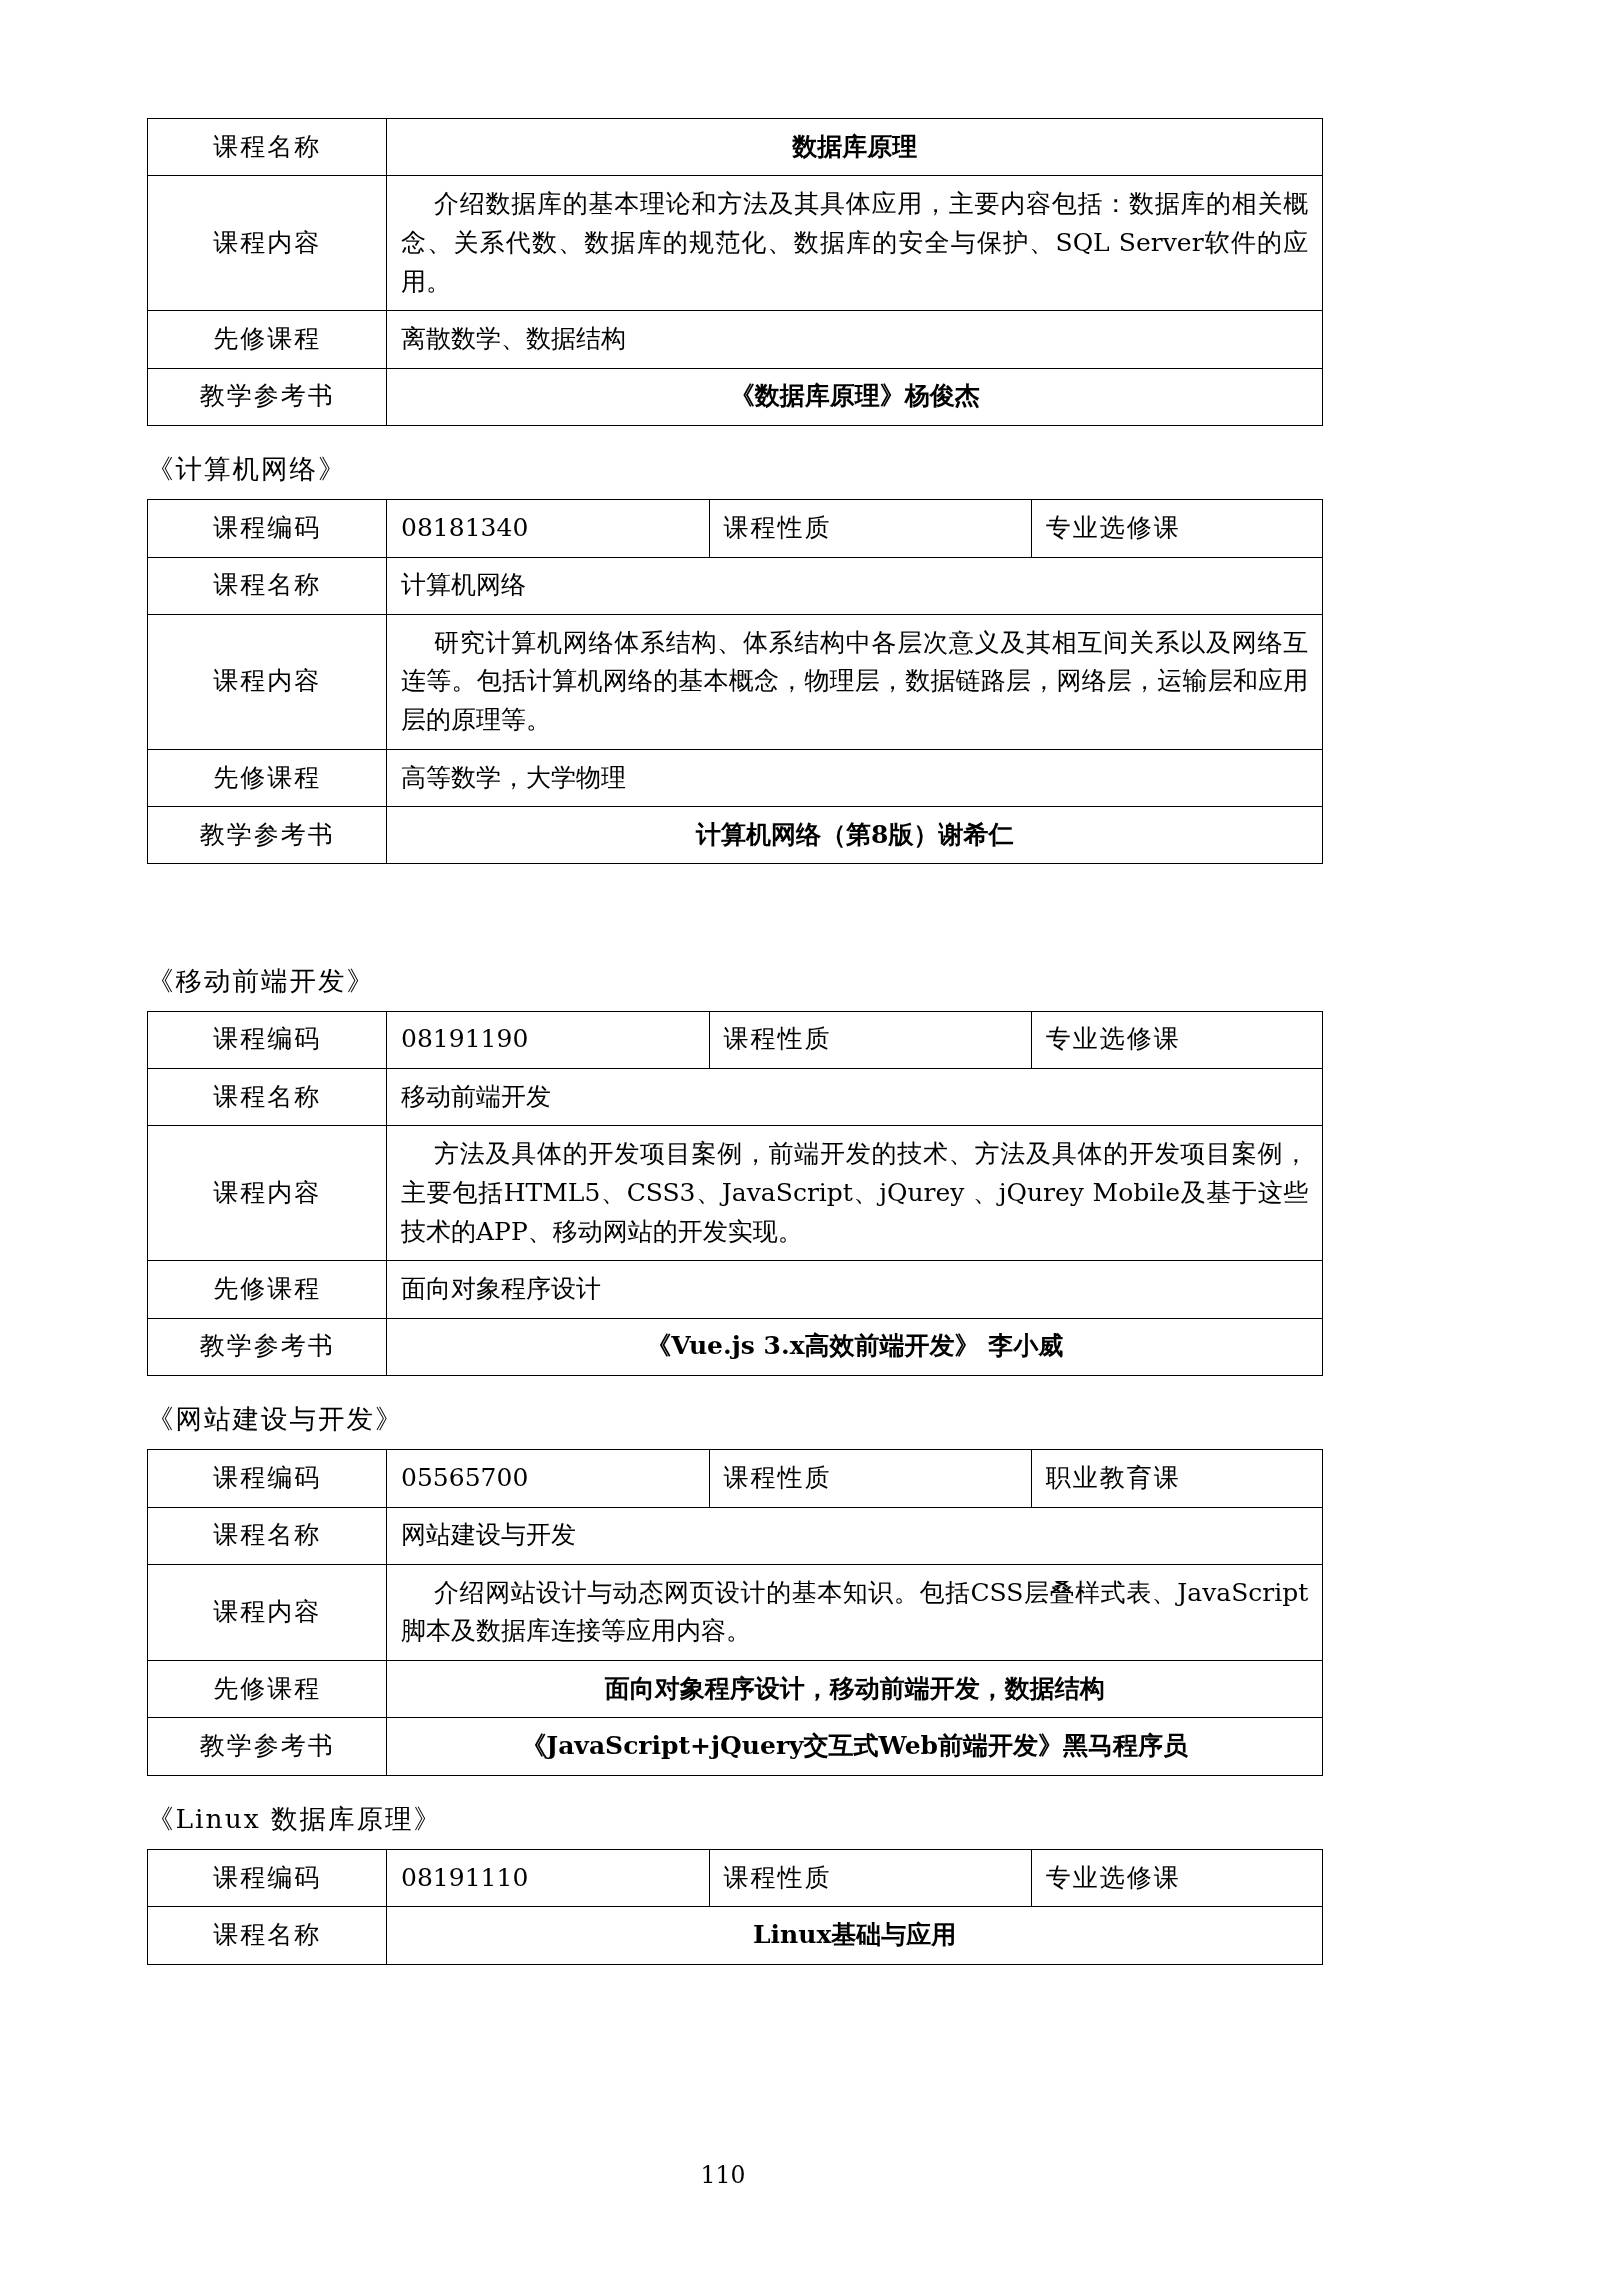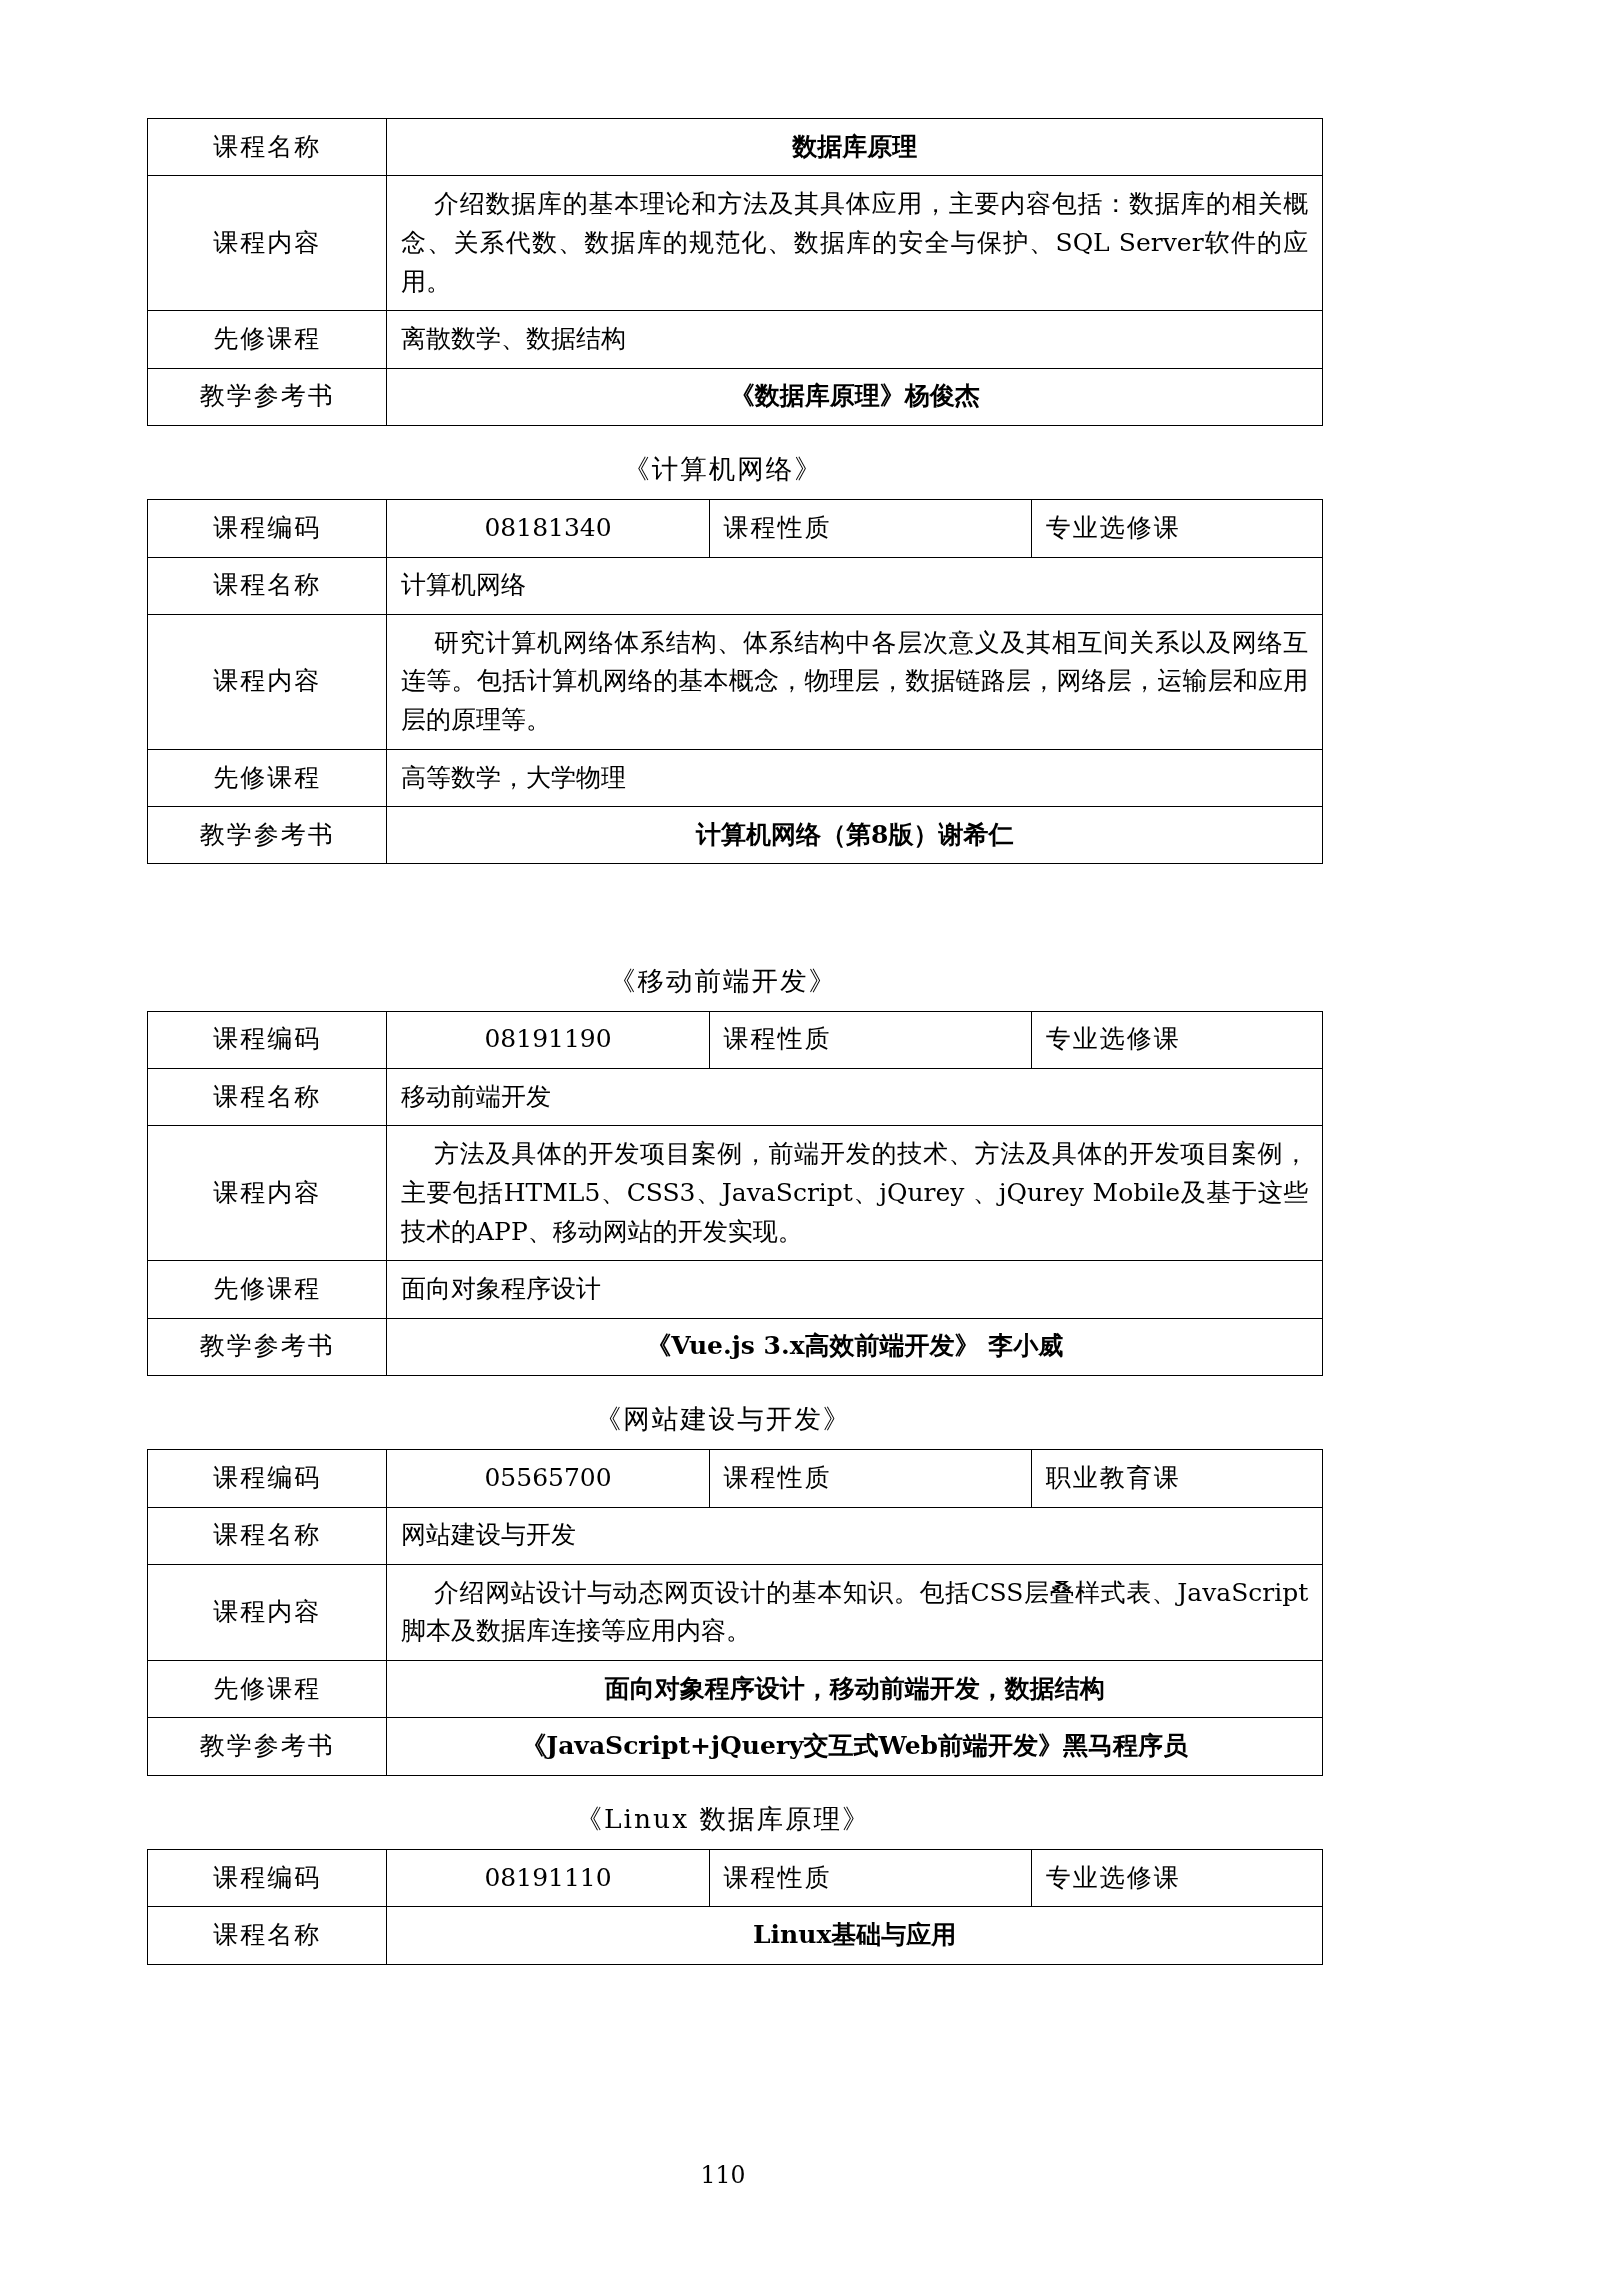--- a/index.html
+++ b/index.html
@@ -51,32 +51,31 @@
     text-justify: inter-ideograph;
     padding-left: 21.6px;
     padding-right: 17.6px;
   }
   .body-cell .indent {
     text-indent: 33px;
     display: block;
   }
   .code-col {
     width: 294px;
-    text-align: center;
+    text-align: left;
   }
   .nature-col {
     width: 294px;
     letter-spacing: 2px;
   }
   .naturev-col {
     text-align: left;
     letter-spacing: 2px;
   }
   .section-title {
-    text-align: center;
     font-size: 26.5px;
     letter-spacing: 2px;
     margin: 25.5px 0 11.8px 0;
     font-family: "DejaVu Serif", "Liberation Serif", serif;
   }
   .gap-lg {
     height: 73px;
   }
   .page-number {
     position: absolute;

